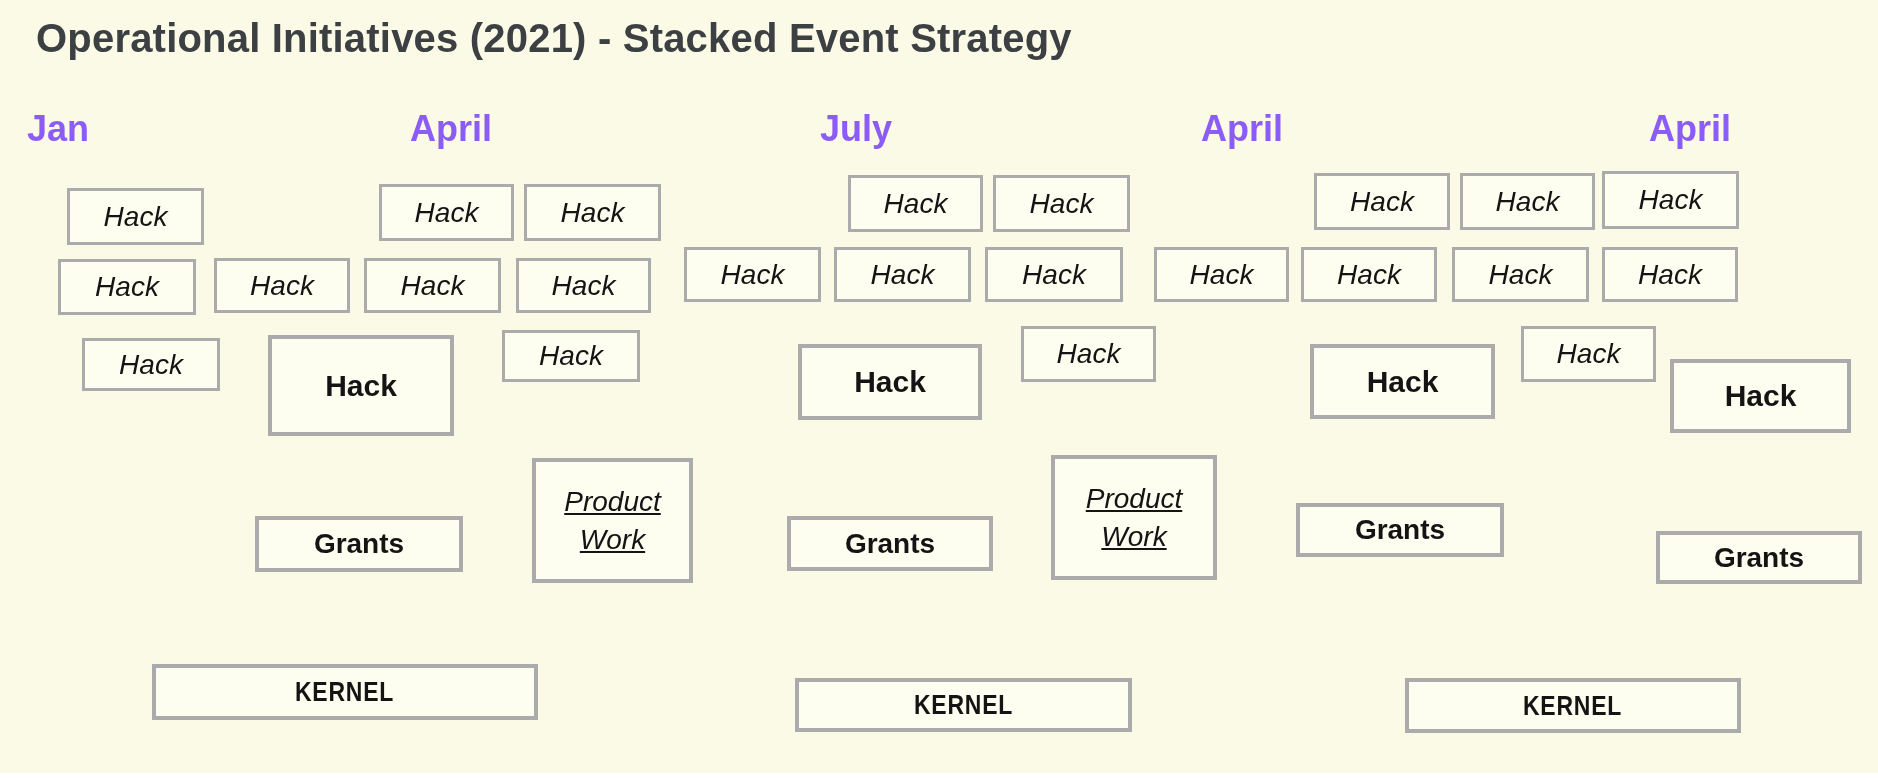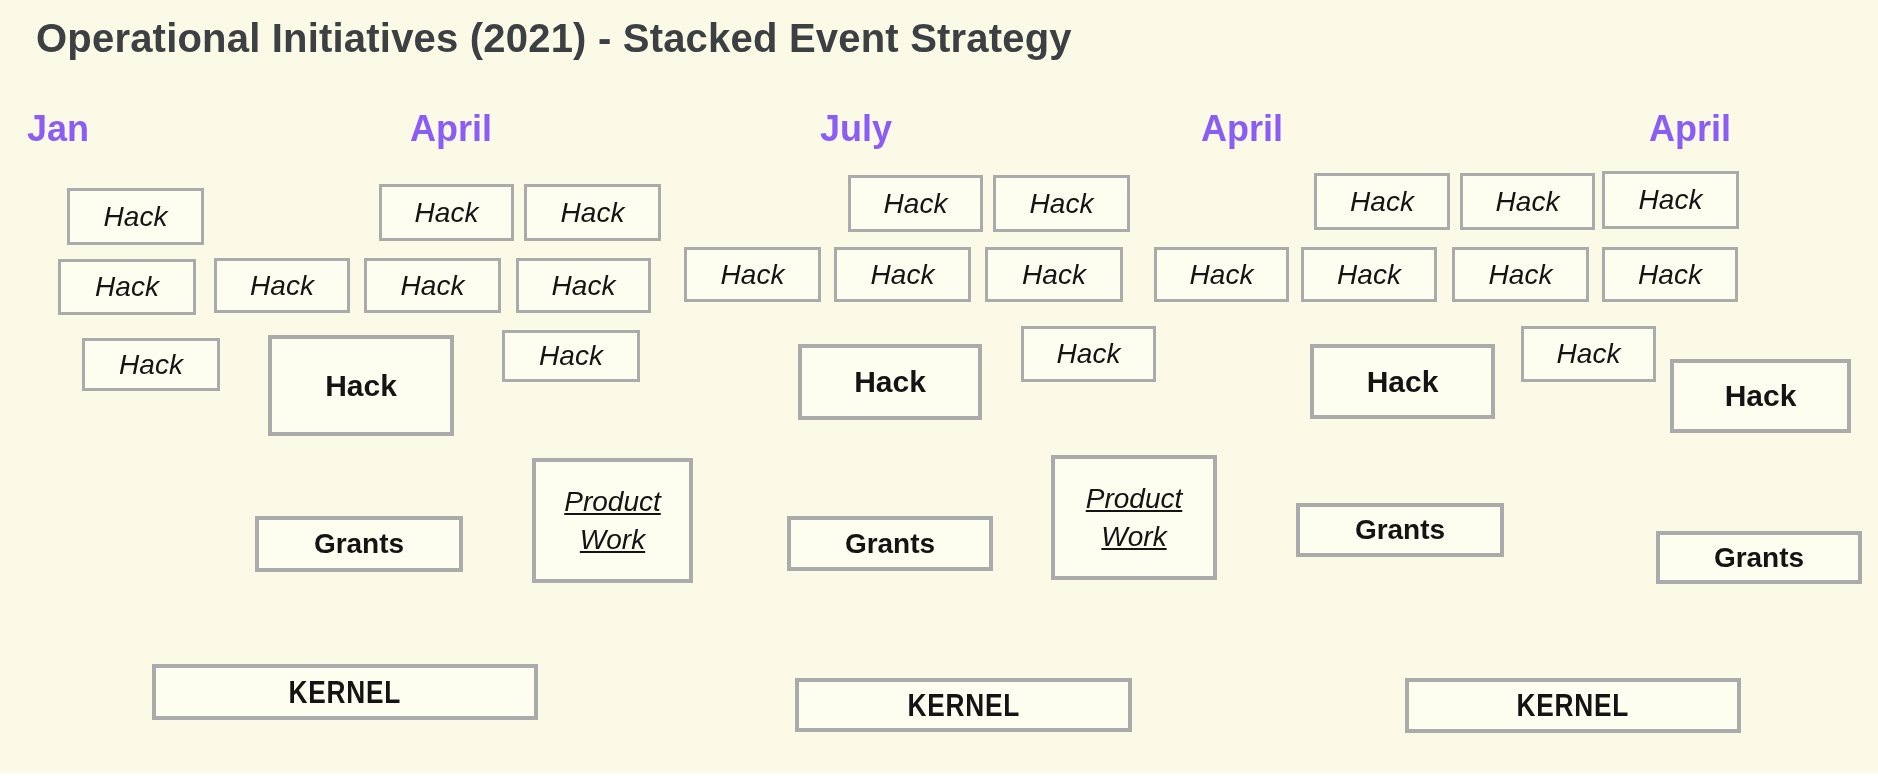--- a/index.html
+++ b/index.html
@@ -41,21 +41,21 @@
     align-items:center;
     justify-content:center;
     color:#141414;
     text-align:center;
   }
   .hack-big,.grants,.product,.kernel{border-width:4px;}
   .hack-small{font-style:italic;font-size:28px;font-weight:400;}
   .hack-big{font-weight:700;font-size:30px;}
   .grants{font-weight:700;font-size:28px;margin-top:24px;}
   .product{font-style:italic;font-size:28px;line-height:1.35;text-decoration:underline;}
-  .kernel{font-weight:700;font-size:32px;letter-spacing:1px;}
+  .kernel{font-weight:700;font-size:28px;letter-spacing:1px;}
   .node .label{white-space:pre-line;}
   .kernel .label{transform:scaleX(0.82);}
   #bottom-strip{
     position:absolute;
     left:0;right:0;bottom:0;
     height:5px;
     background:#FFFFFF;
   }
 </style>
 </head>

